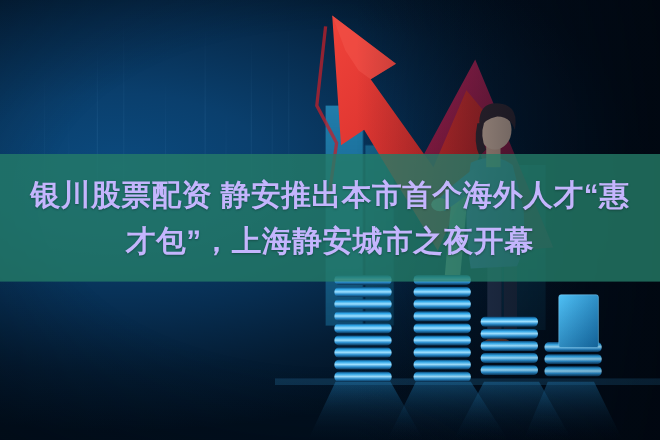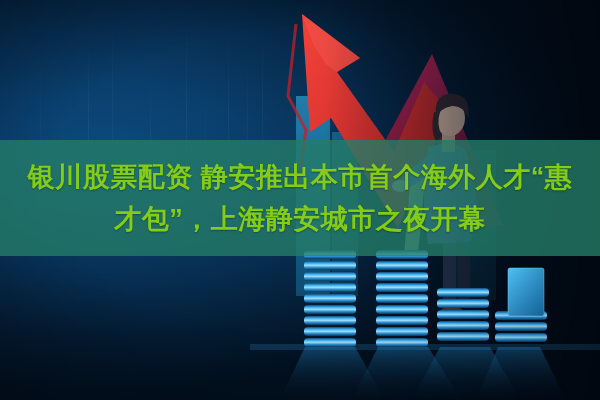--- a/index.html
+++ b/index.html
@@ -62,21 +62,21 @@
     display: flex;
     align-items: center;
     justify-content: center;
     box-sizing: border-box;
     padding: 0 18px;
   }
   .headline {
     margin: 0;
     width: 100%;
     text-align: center;
-    color: #84cc16;
+    color: #c4b5fd;
     font-size: 27px;
     font-weight: bold;
     line-height: 42px;
     letter-spacing: 0.5px;
     text-shadow: 0 1px 2px rgba(0,0,0,0.30);
     font-family: "Liberation Sans", "DejaVu Sans", sans-serif;
   }
 
   
   .coins { position: absolute; inset: 0; }

